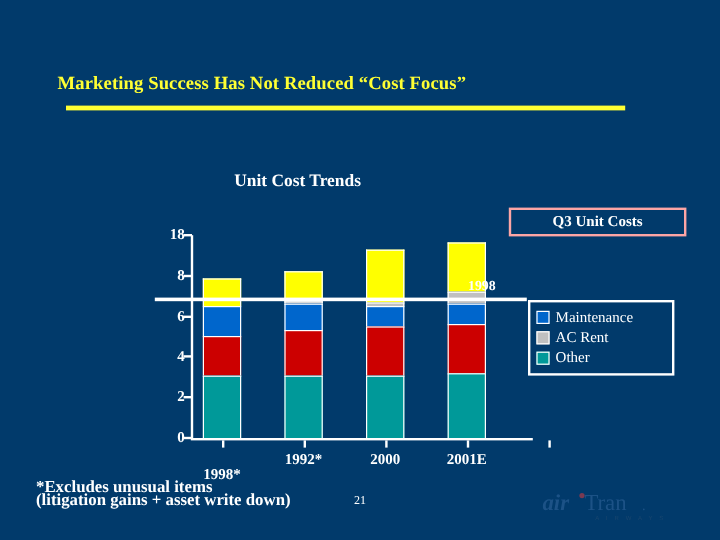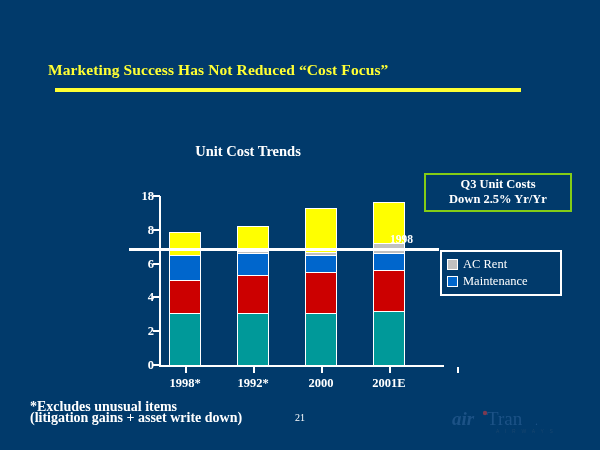--- a/index.html
+++ b/index.html
@@ -53,21 +53,21 @@
     color: #ffffff;
   }
   #chart-title .ct-inner { margin-left: 0px; }
 
   
   #callout-box {
     position: absolute;
     left: 424px;
     top: 173px;
     width: 148px;
-    border: 2px solid #84cc16;
+    border: 2px solid #fca5a5;
     padding: 2px 4px 3px 4px;
     box-sizing: border-box;
     text-align: center;
     color: #ffffff;
     font-size: 12.5px;
     font-weight: bold;
     line-height: 15px;
   }
 
   
@@ -268,21 +268,20 @@
 
   <div id="slide-title">Marketing Success Has Not Reduced “Cost Focus”</div>
   <div id="title-rule"></div>
 
   <div id="chart-title">
     <span class="ct-inner">Unit Cost Trends</span>
   </div>
 
   <div id="callout-box">
     <div>Q3 Unit Costs</div>
-    <div>Down 2.5% Yr/Yr</div>
   </div>
 
   <div id="plot-wrap">
     <div id="y-axis-labels">
         <div class="ytick-label" style="top: 175px;">0</div>
         <div class="ytick-label" style="top: 141.2px;">2</div>
         <div class="ytick-label" style="top: 107.4px;">4</div>
         <div class="ytick-label" style="top: 73.6px;">6</div>
         <div class="ytick-label" style="top: 39.8px;">8</div>
         <div class="ytick-label" style="top: 6px;">18</div>
@@ -328,34 +327,38 @@
       <div class="xtick-mark" style="left: 125px;"></div>
       <div class="xtick-mark" style="left: 193px;"></div>
       <div class="xtick-mark" style="left: 261px;"></div>
       <div class="xtick-mark" style="left: 329px;"></div>
     </div>
 
   <div id="ref-line" style="top: 248.235px;"></div>
   <div id="ref-label-1998" style="top: 233.235px;">1998</div>
 
   <div id="x-labels">
-      <div class="xlab" style="left: 57px;">1998*</div>
+      <div class="xlab" style="left: 57px; margin-top: 12px;">1998*</div>
       <div class="xlab" style="left: 125px;">1992*</div>
       <div class="xlab" style="left: 193px;">2000</div>
       <div class="xlab" style="left: 261px;">2001E</div>
     </div>
 
   <div id="legend">
       <div class="legend-row">
+        <span class="legend-swatch" style="background: rgb(0, 102, 204);"></span>
+        <span class="legend-label">Maintenance</span>
+      </div>
+      <div class="legend-row">
         <span class="legend-swatch" style="background: rgb(192, 192, 192);"></span>
         <span class="legend-label">AC Rent</span>
       </div>
       <div class="legend-row">
-        <span class="legend-swatch" style="background: rgb(0, 102, 204);"></span>
-        <span class="legend-label">Maintenance</span>
+        <span class="legend-swatch" style="background: rgb(0, 153, 153);"></span>
+        <span class="legend-label">Other</span>
       </div>
     </div>
 
   <div id="footnote">
     <div>*Excludes unusual items</div>
     <div>(litigation gains + asset write down)</div>
   </div>
 
   <div id="page-number">21</div>
 

